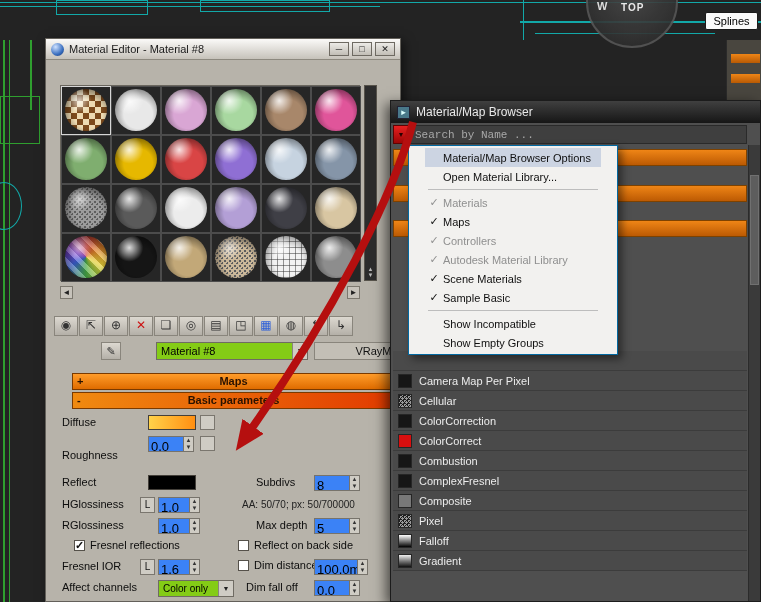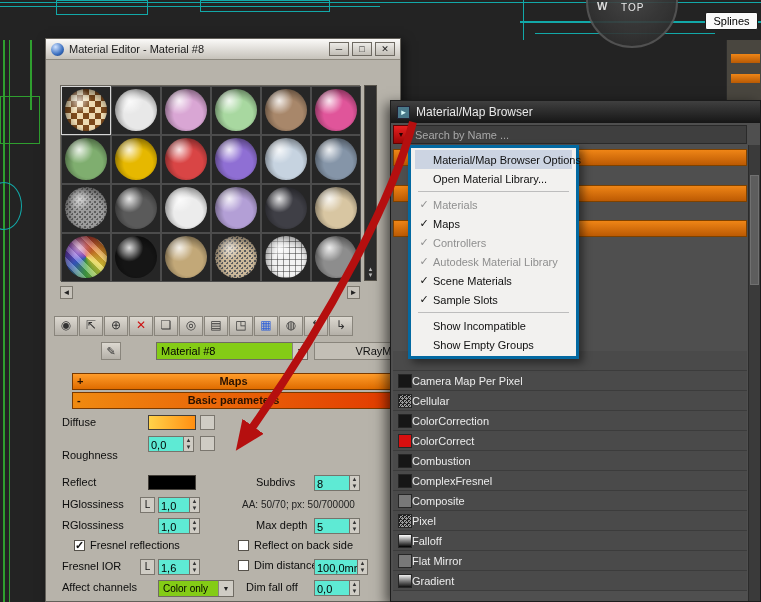--- a/index.html
+++ b/index.html
@@ -6,21 +6,21 @@
   html,body{width:761px;height:602px}
   body{position:relative;overflow:hidden;background:#232323;font-family:"Liberation Sans",sans-serif;font-size:11px;color:#111}
 
   
   .vp-line{position:absolute;background:#12a8a8;pointer-events:none}
   .vp-box{position:absolute;border:1px solid #12a8a8;pointer-events:none}
   .vp-green{position:absolute;background:#2f9f2f;pointer-events:none}
   .vp-greenbox{position:absolute;border:1px solid #2f9f2f;pointer-events:none}
   .viewcube{position:absolute;left:586px;top:-44px;width:92px;height:92px;border-radius:50%;
     background:radial-gradient(circle at 50% 40%,#4a4a4a,#262626);border:2px solid #565656;opacity:.9}
-  .vc-top{position:absolute;left:621px;top:2px;color:#e8e8e8;font-size:10px;font-weight:normal;letter-spacing:1px}
+  .vc-top{position:absolute;left:621px;top:2px;color:#e8e8e8;font-size:10px;font-weight:bold;letter-spacing:1px}
   .vc-w{position:absolute;left:597px;top:0;color:#dcdcdc;font-size:11px;font-weight:bold}
   .splines-btn{position:absolute;left:705px;top:12px;width:53px;height:18px;background:#fafafa;border:1px solid #1a1a1a;
     border-radius:2px;text-align:center;line-height:16px;color:#000;z-index:5}
   .cmd-sliver{position:absolute;left:726px;top:40px;width:35px;height:60px;background:#49463f;border-left:1px solid #2a2a2a}
   .cmd-orange{position:absolute;left:4px;width:29px;height:9px;background:linear-gradient(#ef8516,#b85a04)}
 
   
   .me-window{position:absolute;left:45px;top:38px;width:356px;height:564px;background:#b7b3aa;
     border:1px solid #63605a;box-shadow:3px 3px 10px rgba(0,0,0,.55);z-index:10}
   .me-title{height:21px;background:linear-gradient(#fbfaf8,#c6c2ba);border-bottom:1px solid #8d897f;
@@ -75,21 +75,21 @@
     font-size:11px;font-weight:bold;text-align:center;line-height:15px}
   .maps-bar{top:334px;background:linear-gradient(#ff9c2a,#df6c00)}
   .basic-bar{top:353px;background:linear-gradient(90deg,#f08a10,#e23b00)}
   .roll-pm{position:absolute;left:4px;top:0;font-weight:bold}
   .params{position:absolute;left:0;top:372px;width:356px;height:192px}
   .plabel{position:absolute;font-size:11px;color:#0d0d0d;line-height:16px;white-space:nowrap}
   .aa-info{font-size:10px;color:#222}
   .swatch{position:absolute;height:15px;border:1px solid #44403a}
   .mini-btn{position:absolute;width:15px;height:15px;background:#cfccc4;border:1px solid #7a766e}
   .spin{position:absolute;height:16px;display:flex}
-  .sval{flex:1;background:#5eead4;border:1px solid #77736b;border-right:none;font-size:11px;padding:2px 2px;
+  .sval{flex:1;background:#3b82f6;border:1px solid #77736b;border-right:none;font-size:13px;padding:2px 2px;
     color:#000;white-space:nowrap;overflow:hidden}
   .sarr{width:11px;display:flex;flex-direction:column;background:#cfccc4;border:1px solid #77736b}
   .sarr i{flex:1;font-style:normal;font-size:6px;line-height:7px;text-align:center;color:#333}
   .lock-btn{position:absolute;width:15px;height:16px;background:#cfccc4;border:1px solid #7a766e;
     font-size:10px;text-align:center;line-height:14px;color:#111}
   .cbrow{position:absolute;display:flex;align-items:center;gap:5px}
   .cb{width:11px;height:11px;background:#fff;border:1px solid #55514a;position:relative;flex:0 0 auto}
   .cb.checked::after{content:"✓";position:absolute;left:0;top:-2px;font-size:11px;font-weight:bold;color:#111}
   .cblabel{font-size:11px;color:#0d0d0d;white-space:nowrap}
 
@@ -97,41 +97,41 @@
   .browser{position:absolute;left:390px;top:100px;width:371px;height:502px;background:#4f4f4f;
     border:1px solid #1c1c1c;box-shadow:-4px 4px 12px rgba(0,0,0,.6);z-index:20;overflow:hidden}
   .br-title{height:22px;background:linear-gradient(#404040,#161616);color:#e9e9e9;display:flex;
     align-items:center;gap:6px;padding:0 6px;font-size:12px}
   .br-title-icon{width:13px;height:13px;background:#49788a;border:1px solid #223;color:#dff;
     font-size:9px;line-height:11px;text-align:center;flex:0 0 auto}
   .br-search{position:absolute;left:2px;top:24px;right:13px;height:19px;display:flex}
   .red-drop{width:16px;height:100%;background:linear-gradient(#e82020,#9c0606);border:1px solid #5e0202;
     color:#2a0000;font-size:7px;text-align:center;line-height:17px}
   .search-input{flex:1;background:#3f3f3f;border:1px solid #2a2a2a;color:#c8c8c8;font-size:11px;
-    padding:0 5px;font-family:Liberation Sans, sans-serif;outline:none}
+    padding:0 5px;font-family:Liberation Mono, monospace;outline:none}
   .search-input::placeholder{color:#a8a8a8}
   .cat-bar{position:absolute;left:2px;right:13px;height:17px;background:linear-gradient(#ef8516,#bc5a03);
     border:1px solid #7e4200}
   .br-scroll{position:absolute;right:0;top:44px;bottom:0;width:12px;background:#3a3a3a;border-left:1px solid #2b2b2b}
   .br-thumb{position:absolute;left:1px;top:30px;width:9px;height:110px;background:#5d5d5d;border:1px solid #707070}
   .map-list{position:absolute;left:2px;top:250px;right:13px}
   .map-row{height:20px;background:#4a4a4a;border-bottom:1px solid #3c3c3c;display:flex;align-items:center;
-    padding:0 5px;color:#ececec;font-size:11px}
+    gap:7px;padding:0 5px;color:#ececec;font-size:11px}
   .micon{width:14px;height:14px;border:1px solid #262626;background:#1b1b1b;flex:0 0 auto}
   .icon-red{background:#d90f0f}
   .icon-gray{background:#787878}
   .icon-dark{background:#161616}
   .icon-checker{background:repeating-conic-gradient(#101010 0% 25%, #d8d8d8 25% 50%);background-size:7px 7px}
   .icon-noise{background:repeating-radial-gradient(circle at 40% 40%, #9a9a9a 0 1px, #1e1e1e 1px 2px);background-size:4px 4px}
   .icon-falloff{background:linear-gradient(180deg,#fff,#000)}
   .icon-gradient{background:linear-gradient(180deg,#f0f0f0,#707070 55%,#101010)}
 
   
-  .ctx-menu{position:absolute;left:408px;top:145px;width:171px;background:#f2f1ef;border:3px solid #0369a1;
-    box-shadow:4px 4px 8px rgba(0,0,0,.45);padding:2px 4px;z-index:40}
+  .ctx-menu{position:absolute;left:408px;top:145px;width:210px;background:#f2f1ef;border:1px solid #0369a1;
+    box-shadow:4px 4px 8px rgba(0,0,0,.45);padding:2px 16px;z-index:40}
   .menu-item{height:19px;display:flex;align-items:center;font-size:11px;color:#0f0f0f}
   .menu-item .mcheck{width:18px;text-align:center;font-size:11px;flex:0 0 auto}
   .menu-item .mlabel{white-space:nowrap}
   .menu-item.dis{color:#8f8f8f}
   .menu-item.hl{background:#ccd4e2}
   .menu-sep{height:1px;background:#bdbdbd;margin:3px 3px}
 
   .annot{position:absolute;left:0;top:0;z-index:50;pointer-events:none}
 </style>
 </head>
@@ -432,24 +432,20 @@
       </div>
       <div class="map-row">
         <span class="micon icon-noise"></span>
         <span class="map-label">Pixel</span>
       </div>
       <div class="map-row">
         <span class="micon icon-falloff"></span>
         <span class="map-label">Falloff</span>
       </div>
       <div class="map-row">
-        <span class="micon icon-gray"></span>
-        <span class="map-label">Flat Mirror</span>
-      </div>
-      <div class="map-row">
         <span class="micon icon-gradient"></span>
         <span class="map-label">Gradient</span>
       </div>
     </div>
   <div class="br-scroll">
     <div class="br-thumb"></div>
   </div>
 </div>
 
 <div class="ctx-menu">
@@ -477,21 +473,21 @@
     <div class="menu-item dis">
       <span class="mcheck">✓</span>
       <span class="mlabel">Autodesk Material Library</span>
     </div>
     <div class="menu-item">
       <span class="mcheck">✓</span>
       <span class="mlabel">Scene Materials</span>
     </div>
     <div class="menu-item">
       <span class="mcheck">✓</span>
-      <span class="mlabel">Sample Slots</span>
+      <span class="mlabel">Sample Basic</span>
     </div>
     <div class="menu-sep"></div>
     <div class="menu-item">
       <span class="mcheck"></span>
       <span class="mlabel">Show Incompatible</span>
     </div>
     <div class="menu-item">
       <span class="mcheck"></span>
       <span class="mlabel">Show Empty Groups</span>
     </div>

